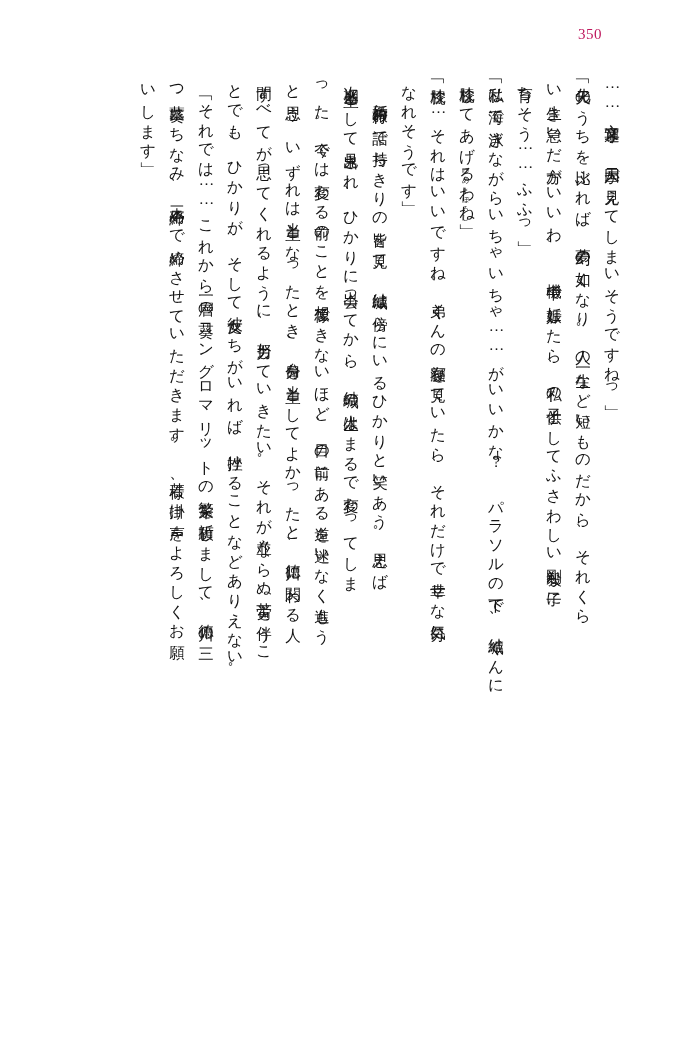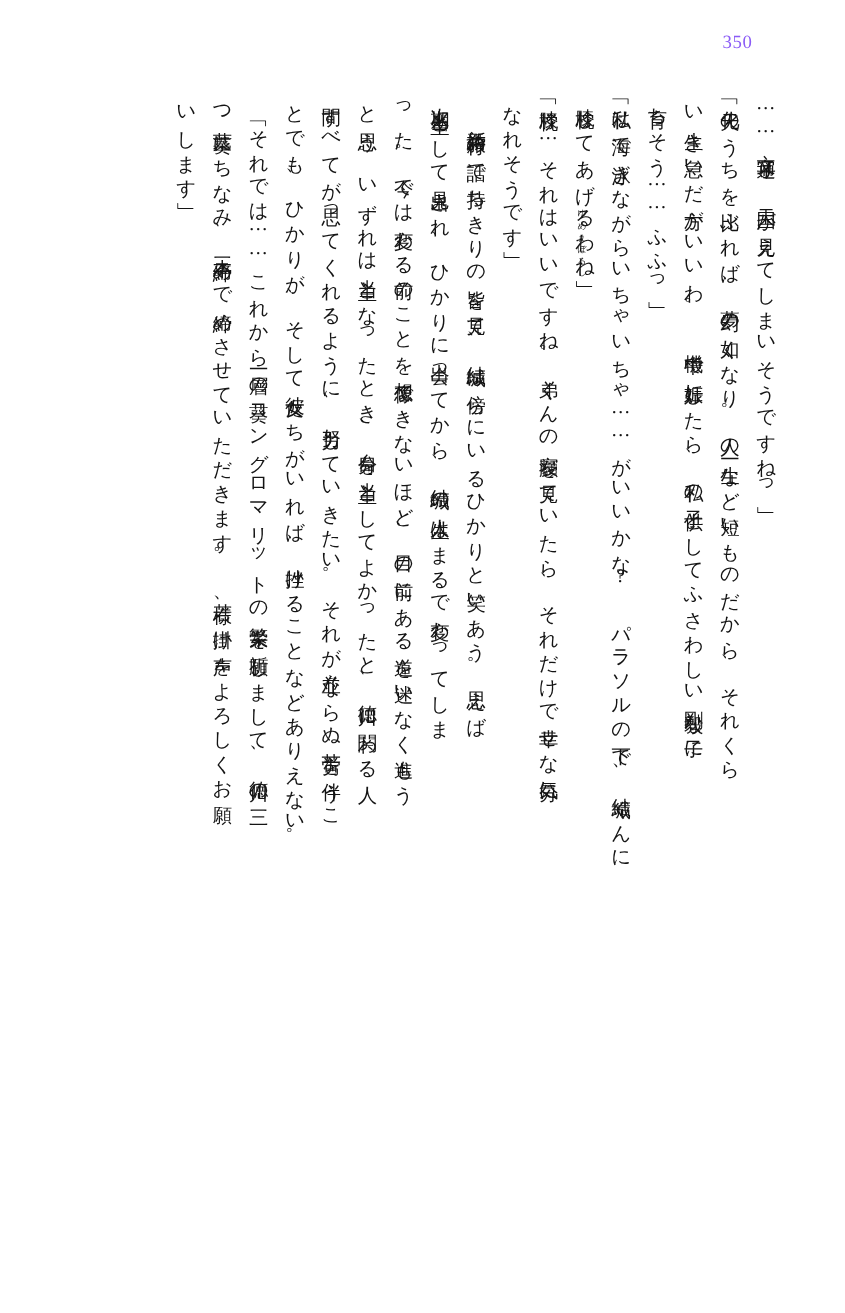--- a/index.html
+++ b/index.html
@@ -20,21 +20,21 @@
     height: 1050px;
     background: #ffffff;
     box-sizing: border-box;
   }
   .page-number {
     position: absolute;
     top: 26px;
     right: 74px;
     font-size: 15px;
     letter-spacing: 0.5px;
-    color: #8b5cf6;
+    color: #be185d;
     font-family: "Liberation Serif", "DejaVu Serif", serif;
   }
   .text-body {
     position: absolute;
     top: 74px;
     left: 52px;
     right: 56px;
     height: 910px;
     display: flex;
     flex-direction: row-reverse;

